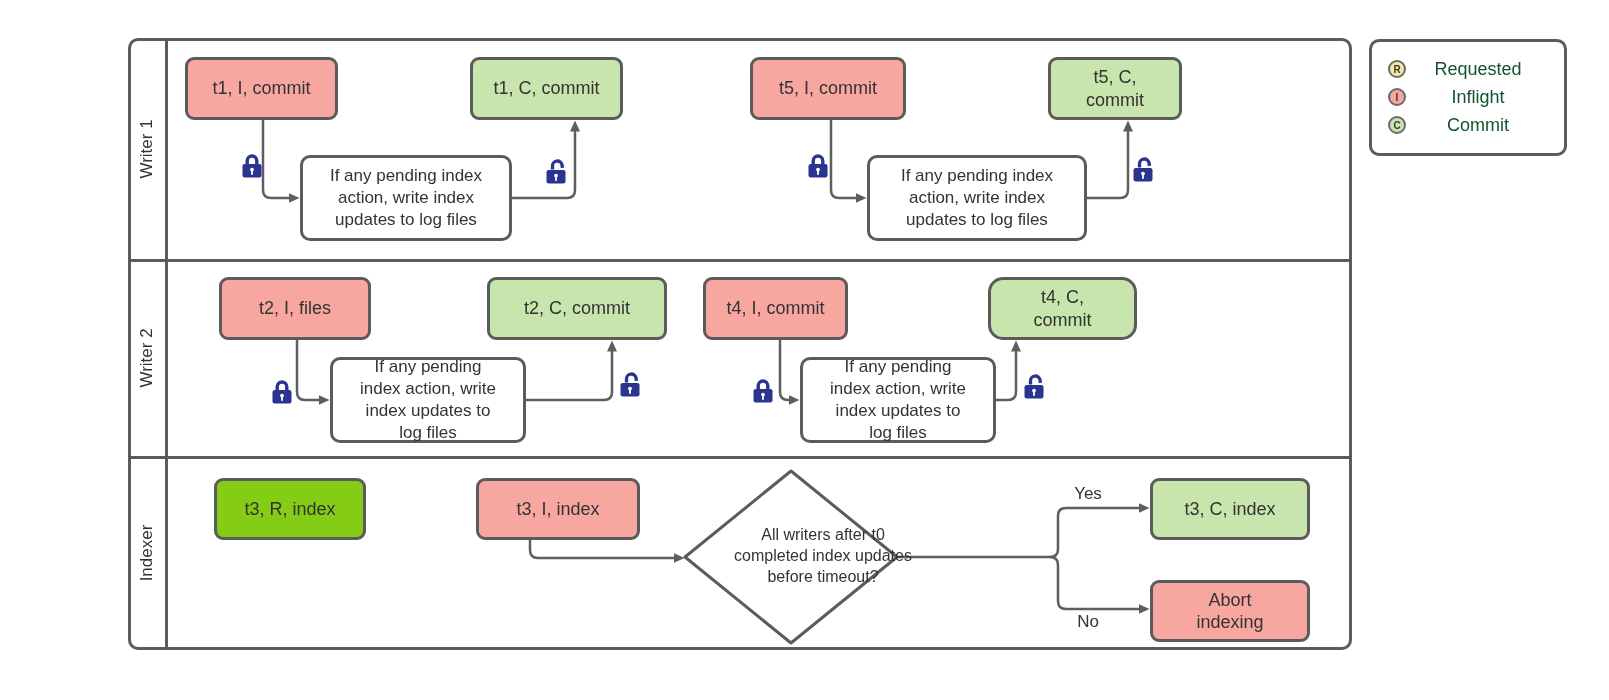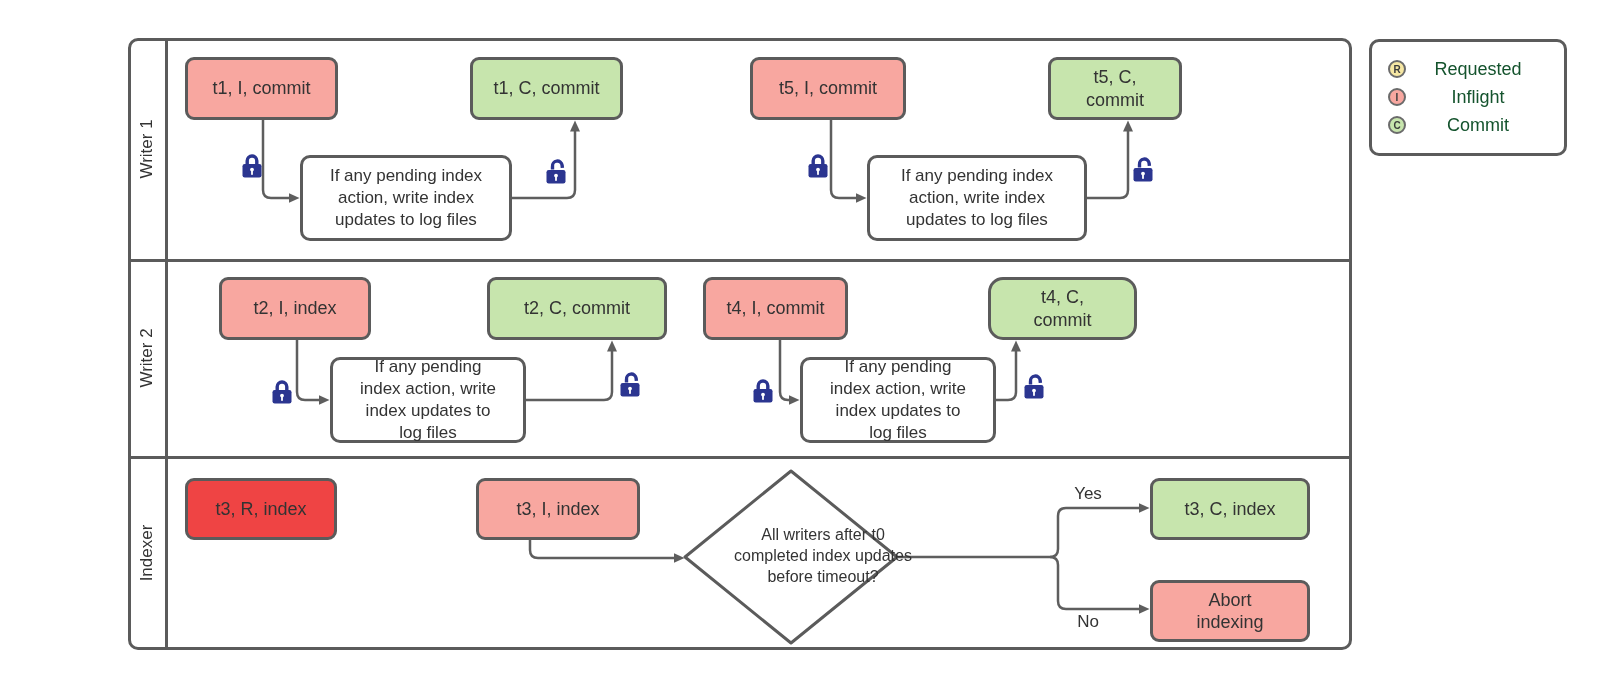--- a/index.html
+++ b/index.html
@@ -23,21 +23,21 @@
   .ll1 { top:38px;  height:221px; }
   .ll2 { top:259px; height:197px; }
   .ll3 { top:456px; height:194px; }
   .node {
     position:absolute; box-sizing:border-box; border:3px solid #5B5B5B; border-radius:9px;
     display:flex; align-items:center; justify-content:center; text-align:center;
     font-size:18px; color:#333; background:#fff; padding:2px 20px; line-height:1.25;
   }
   .pink   { background:#F8A7A0; }
   .green  { background:#C7E5AD; }
-  .yellow { background:#ef4444; }
+  .yellow { background:#84cc16;margin-left:29px; }
   .proc   { font-size:17px; line-height:22px; border-radius:10px; }
   .wires  { position:absolute; left:0; top:0; }
   .decision-text {
     position:absolute; left:696px; top:524px; width:190px; text-align:center;
     font-size:16px; line-height:21px; color:#333;margin-left:32px;
   }
   .branch-label { position:absolute; width:60px; text-align:center; font-size:17px; color:#333; }
   .yes { left:1058px; top:484px; }
   .no  { left:1058px; top:612px; }
   .legend {
@@ -122,21 +122,21 @@
     <use href="#lockOpen" x="1022" y="372"></use>
   </svg>
 
   <div class="node pink" style="left:185px; top:57px;  width:153px; height:63px;">t1, I, commit</div>
   <div class="node proc" style="left:300px; top:155px; width:212px; height:86px;">If any pending index action, write index updates to log files</div>
   <div class="node green" style="left:470px; top:57px;  width:153px; height:63px;">t1, C, commit</div>
   <div class="node pink" style="left:750px; top:57px;  width:156px; height:63px;">t5, I, commit</div>
   <div class="node proc" style="left:867px; top:155px; width:220px; height:86px;">If any pending index action, write index updates to log files</div>
   <div class="node green" style="left:1048px; top:57px; width:134px; height:63px;">t5, C, commit</div>
 
-  <div class="node pink" style="left:219px; top:277px; width:152px; height:63px;">t2, I, index</div>
+  <div class="node pink" style="left:219px; top:277px; width:152px; height:63px;">t2, I, files</div>
   <div class="node proc" style="left:330px; top:357px; width:196px; height:86px;">If any pending index action, write index updates to log files</div>
   <div class="node green" style="left:487px; top:277px; width:180px; height:63px;">t2, C, commit</div>
   <div class="node pink" style="left:703px; top:277px; width:145px; height:63px;">t4, I, commit</div>
   <div class="node proc" style="left:800px; top:357px; width:196px; height:86px;">If any pending index action, write index updates to log files</div>
   <div class="node green" style="left:988px; top:277px; width:149px; height:63px;border-radius:15px;">t4, C, commit</div>
 
   <div class="node yellow" style="left:185px; top:478px; width:152px; height:62px;">t3, R, index</div>
   <div class="node pink" style="left:448px; top:478px; width:164px; height:62px;margin-left:28px;">t3, I, index</div>
   <div class="node green" style="left:1150px; top:478px; width:160px; height:62px;">t3, C, index</div>
   <div class="node pink" style="left:1150px; top:580px; width:160px; height:62px;">Abort indexing</div>

